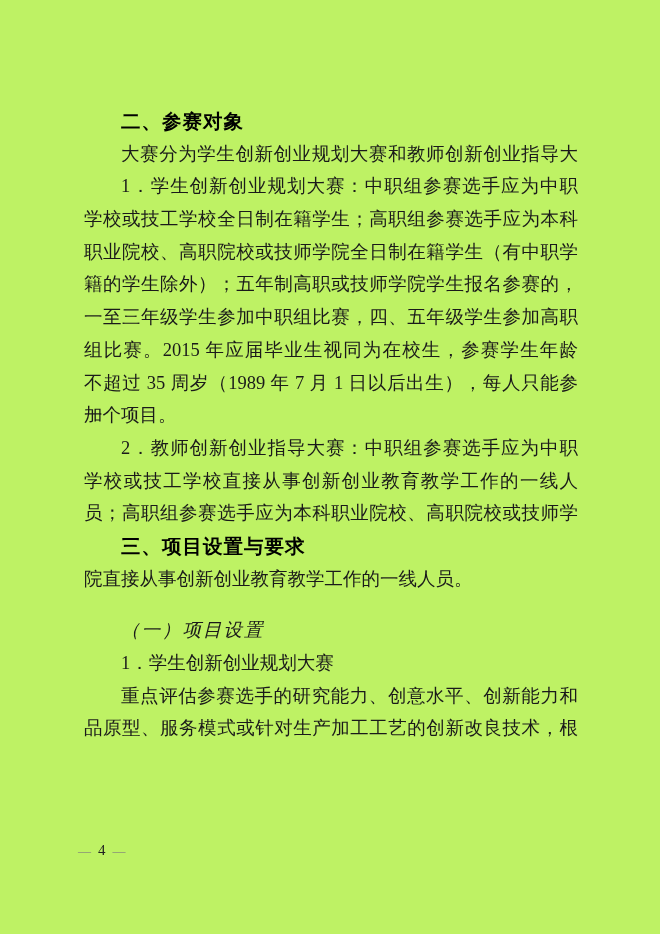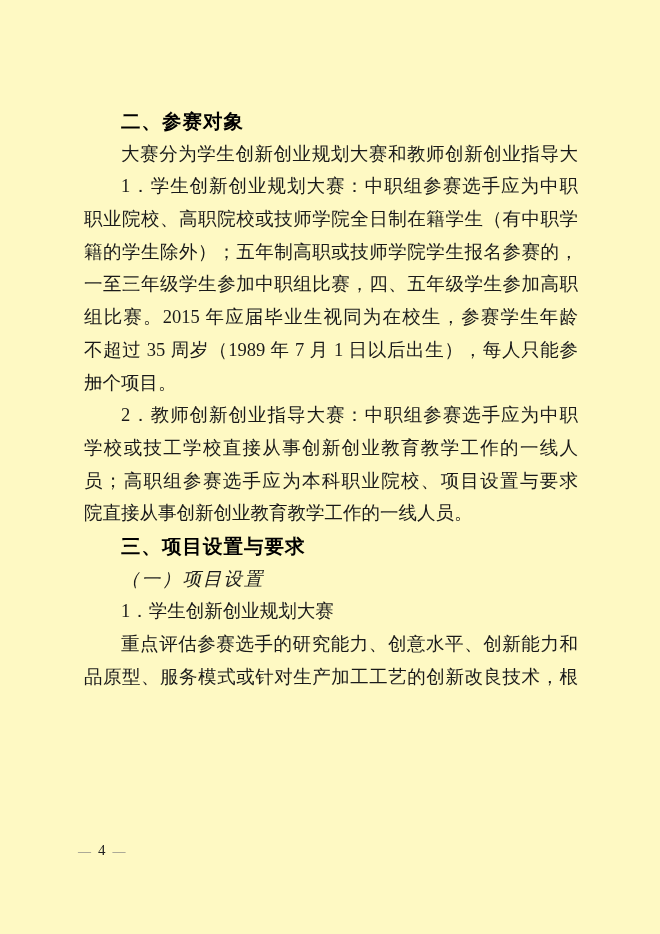--- a/index.html
+++ b/index.html
@@ -4,21 +4,21 @@
 <style>
   html, body {
     margin: 0;
     padding: 0;
     background: #ffffff;
   }
   .page {
     position: relative;
     width: 660px;
     height: 934px;
-    background: #fef9c3;
+    background: #bef264;
     overflow: hidden;
     font-family: "Liberation Serif", serif;
   }
   .content {
     position: absolute;
     left: 84px;
     top: 105px;
     width: 494px;
     color: #1a1a1a;
     font-size: 18.5px;
@@ -40,20 +40,21 @@
   .line.h {
     font-family: "Liberation Sans", sans-serif;
     font-weight: bold;
     color: #000000;
     font-size: 19.5px;
     letter-spacing: 1px;
   }
   .line.kai {
     font-style: italic;
     letter-spacing: 2px;
+    margin-top: 19px;
   }
   .footer {
     position: absolute;
     left: 78px;
     top: 840px;
     height: 20px;
     display: flex;
     align-items: center;
     font-size: 15px;
     color: #222222;
@@ -69,31 +70,32 @@
   }
 </style>
 </head>
 <body>
 
 <div class="page">
   <div class="content">
     <div class="line h indent">二、参赛对象</div>
     <div class="line just indent">大赛分为学生创新创业规划大赛和教师创新创业指导大</div>
     <div class="line just indent">1．学生创新创业规划大赛：中职组参赛选手应为中职</div>
+    <div class="line just">学校或技工学校全日制在籍学生；高职组参赛选手应为本科</div>
     <div class="line just">职业院校、高职院校或技师学院全日制在籍学生（有中职学</div>
     <div class="line just">籍的学生除外）；五年制高职或技师学院学生报名参赛的，</div>
     <div class="line just">一至三年级学生参加中职组比赛，四、五年级学生参加高职</div>
     <div class="line just">组比赛。2015 年应届毕业生视同为在校生，参赛学生年龄</div>
     <div class="line just">不超过 35 周岁（1989 年 7 月 1 日以后出生），每人只能参加</div>
     <div class="line">一个项目。</div>
     <div class="line just indent">2．教师创新创业指导大赛：中职组参赛选手应为中职</div>
     <div class="line just">学校或技工学校直接从事创新创业教育教学工作的一线人</div>
-    <div class="line just">员；高职组参赛选手应为本科职业院校、项目设置与要求</div>
+    <div class="line just">员；高职组参赛选手应为本科职业院校、高职院校或技师学</div>
+    <div class="line h indent">三、项目设置与要求</div>
     <div class="line">院直接从事创新创业教育教学工作的一线人员。</div>
-    <div class="line h indent">三、项目设置与要求</div>
     <div class="line kai indent">（一）项目设置</div>
     <div class="line indent">1．学生创新创业规划大赛</div>
     <div class="line just indent">重点评估参赛选手的研究能力、创意水平、创新能力和</div>
     <div class="line just">品原型、服务模式或针对生产加工工艺的创新改良技术，根</div>
   </div>
 
   <div class="footer">
     <span class="dash">—</span>
     <span class="num">4</span>
     <span class="dash">—</span>

